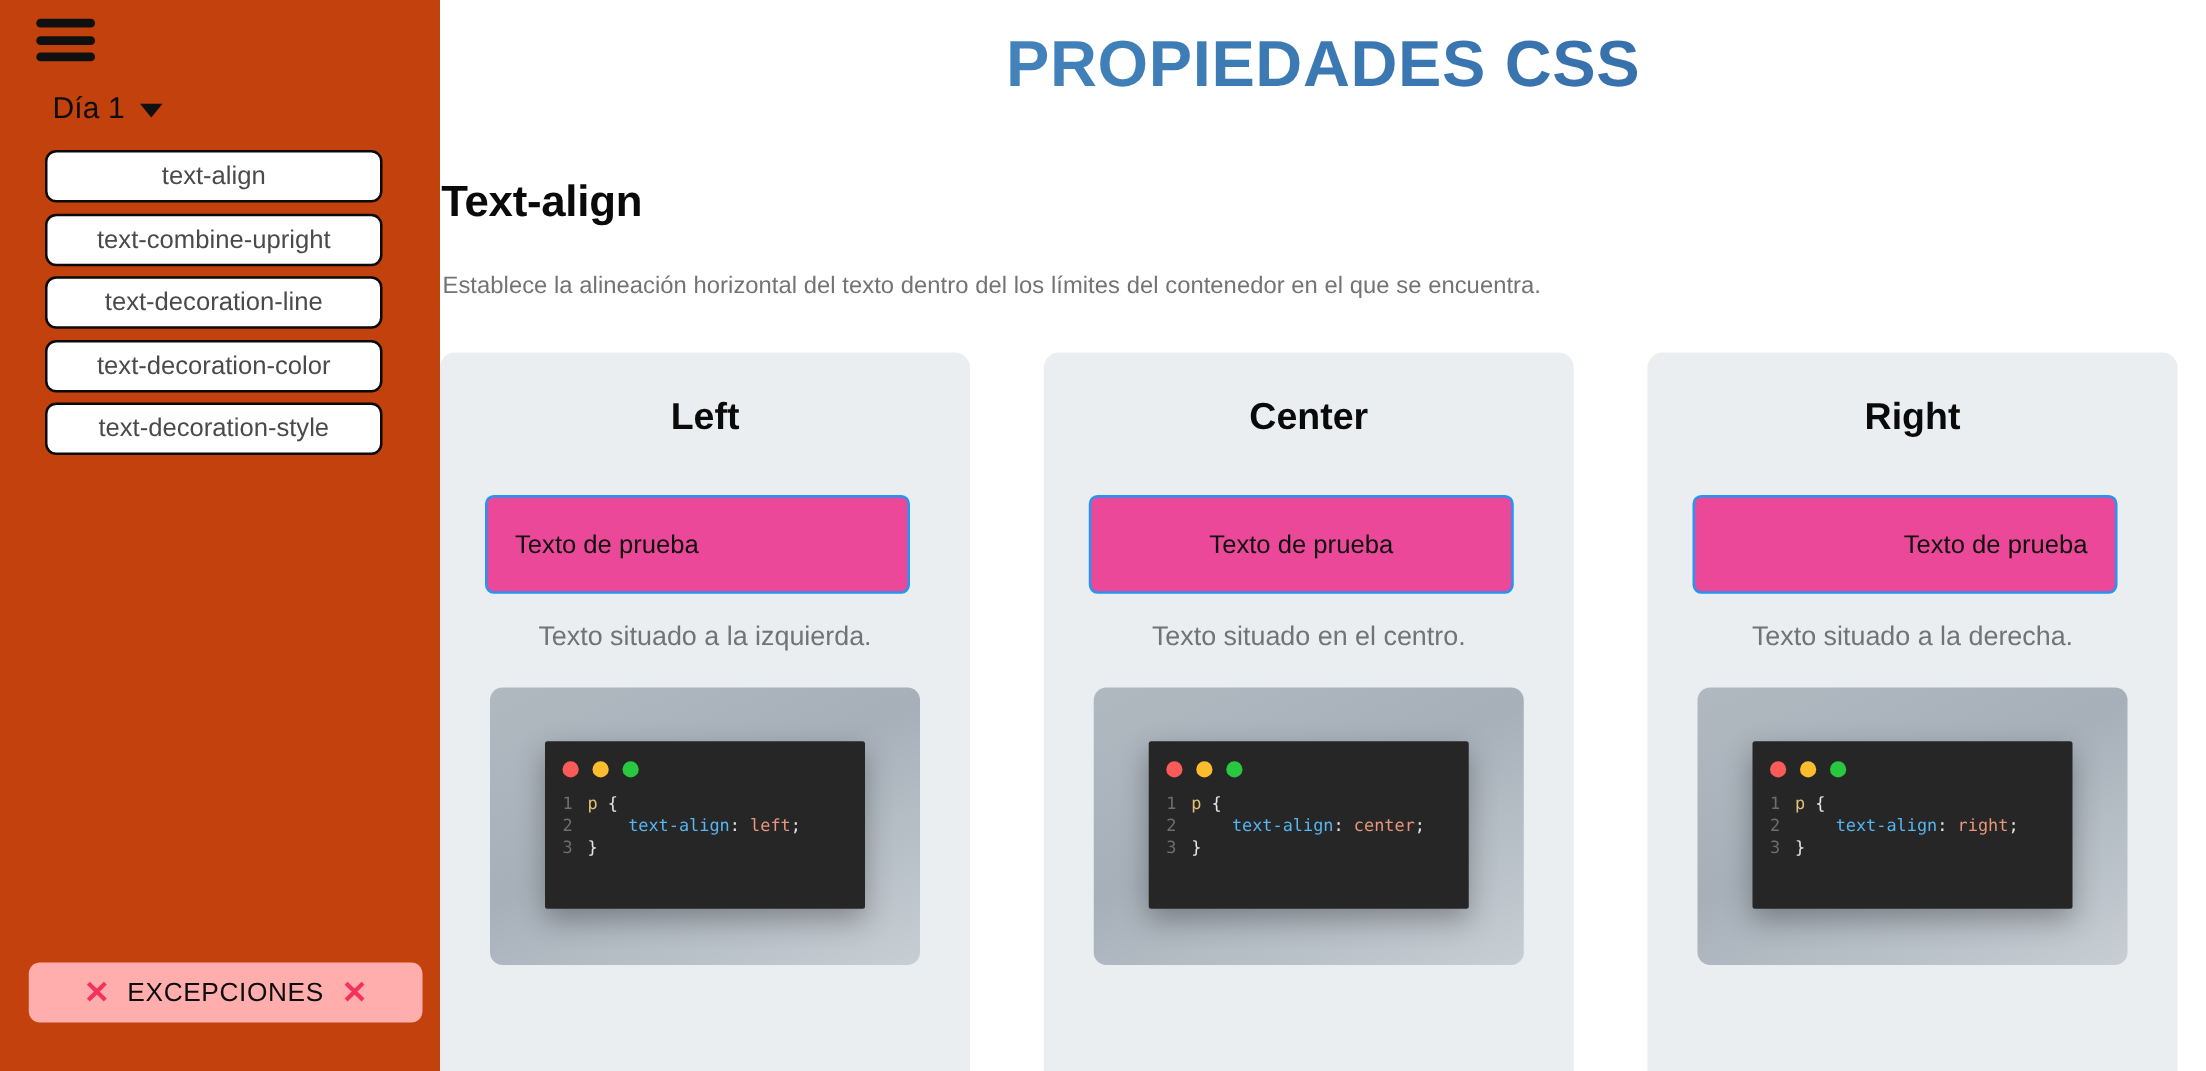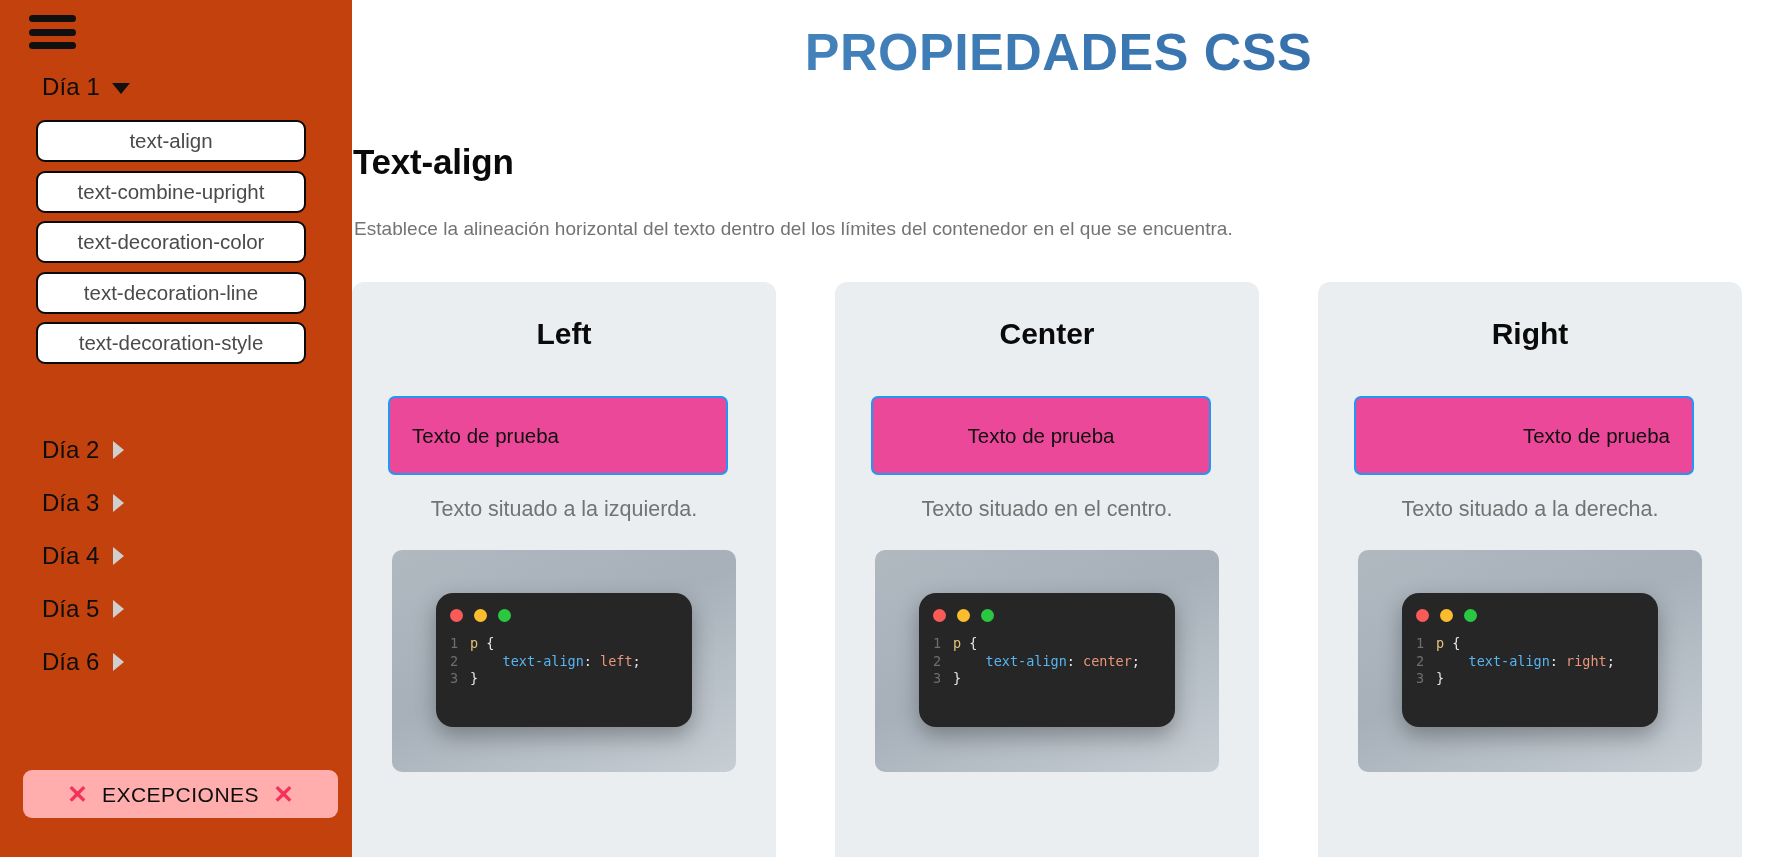--- a/index.html
+++ b/index.html
@@ -272,21 +272,21 @@
     border-radius: 10px;
     background: linear-gradient(155deg, #b0b8c0 0%, #a7b0b9 45%, #c7ced4 100%);
   }
   .code-window {
     position: absolute;
     left: 44px;
     top: 43px;
     width: 256px;
     height: 134px;
     background: #262627;
-    border-radius: 17px;
+    border-radius: 2px;
     box-shadow: 0 9px 22px rgba(0,0,0,0.30);
     padding: 16px 14px 0 14px;
   }
   .dots {
     display: flex;
     gap: 11px;
     margin-bottom: 13px;
   }
   .dot { width: 13px; height: 13px; border-radius: 50%; }
   .dot.red { background: #fa5b58; }
@@ -322,47 +322,25 @@
     </div>
 
     <div class="day-header">
       <span class="day-label">Día 1</span>
       <span class="caret-down"></span>
     </div>
 
     <div class="prop-list">
       <button class="prop-btn">text-align</button>
       <button class="prop-btn">text-combine-upright</button>
+      <button class="prop-btn">text-decoration-line</button>
       <button class="prop-btn">text-decoration-color</button>
-      <button class="prop-btn">text-decoration-line</button>
       <button class="prop-btn">text-decoration-style</button>
     </div>
 
-    <div class="day-list">
-      <div class="day-row">
-        <span class="label">Día 2</span>
-        <span class="caret-right"></span>
-      </div>
-      <div class="day-row">
-        <span class="label">Día 3</span>
-        <span class="caret-right"></span>
-      </div>
-      <div class="day-row">
-        <span class="label">Día 4</span>
-        <span class="caret-right"></span>
-      </div>
-      <div class="day-row">
-        <span class="label">Día 5</span>
-        <span class="caret-right"></span>
-      </div>
-      <div class="day-row">
-        <span class="label">Día 6</span>
-        <span class="caret-right"></span>
-      </div>
-    </div>
 
     <button class="exceptions-btn">
       <span class="x-mark">✕</span>
       <span class="exc-label">EXCEPCIONES</span>
       <span class="x-mark">✕</span>
     </button>
 
   </div>
 
   <div id="page-title">PROPIEDADES CSS</div>

